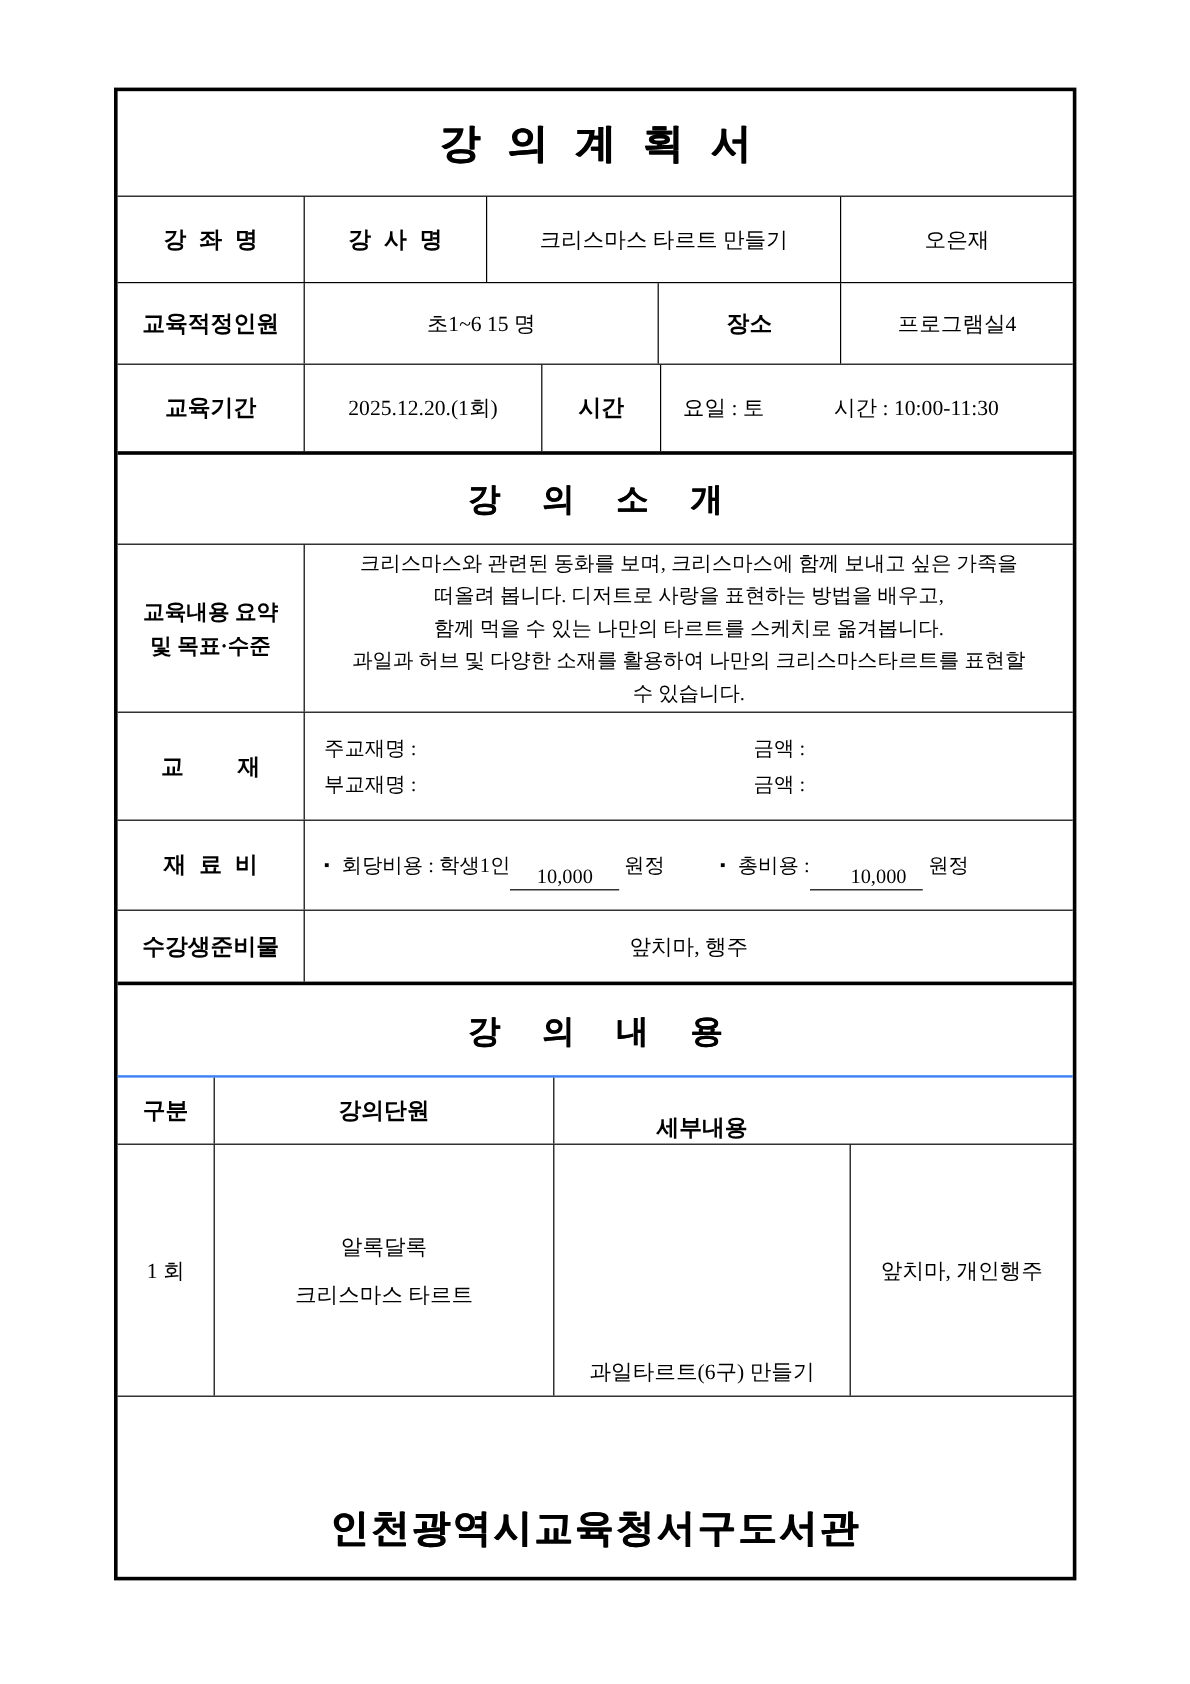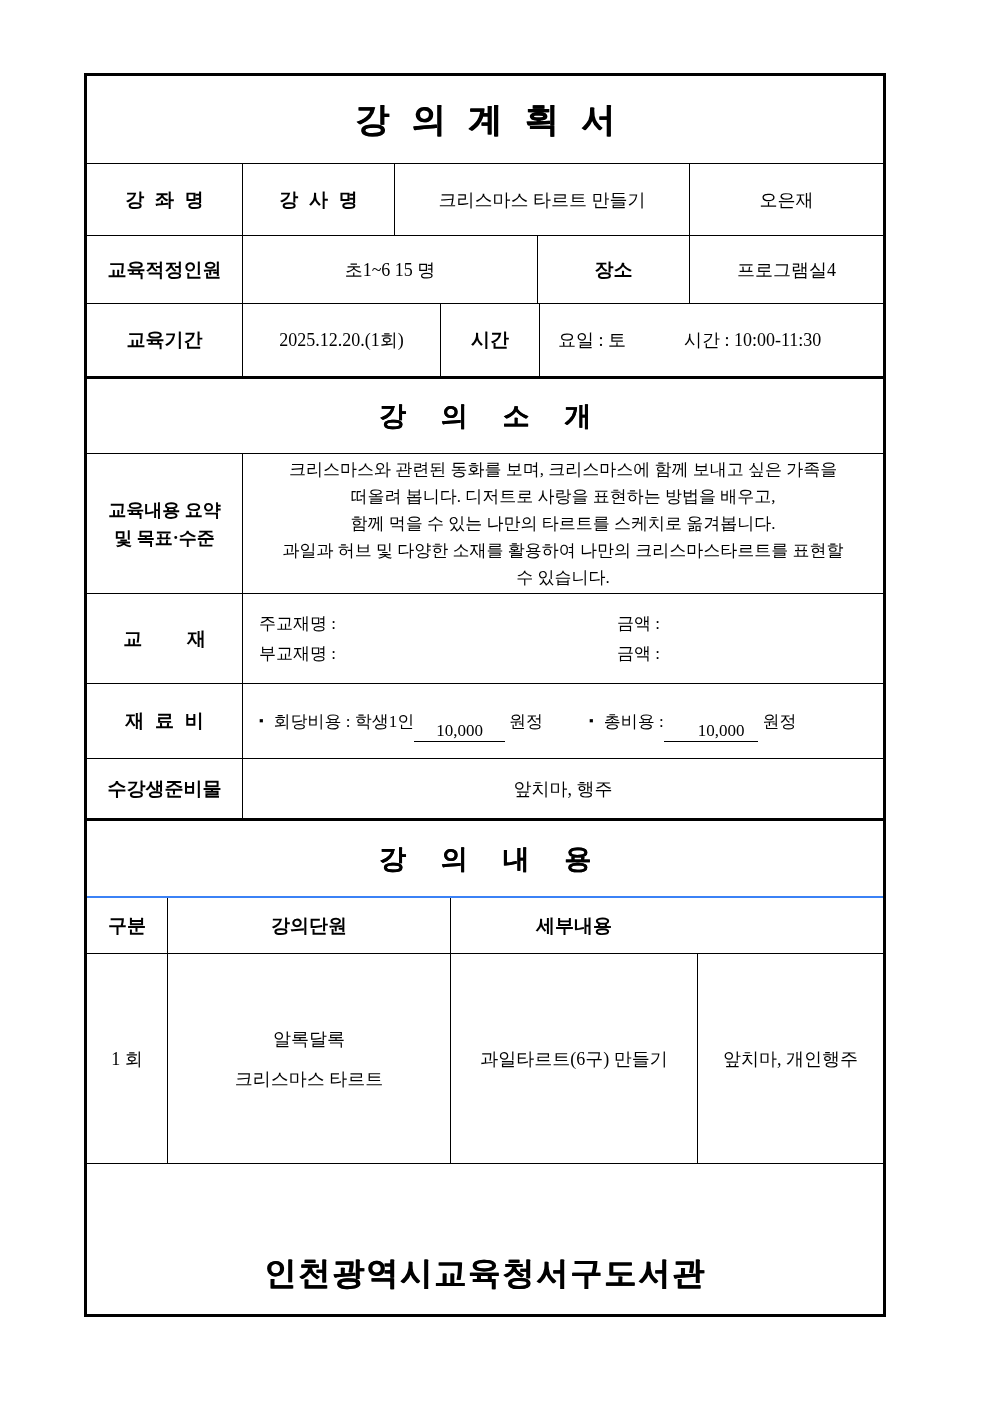--- a/index.html
+++ b/index.html
@@ -5,21 +5,21 @@
   * { margin: 0; padding: 0; box-sizing: border-box; }
   html,body { background:#fff; }
   body {
     width: 992px; height: 1403px;
     position: relative;
     font-family: "Liberation Serif", "DejaVu Serif", serif;
     color: #000;
   }
   .sheet {
     position: absolute;
-    left: 84px; top: 73px;
+    left: 95px; top: 73px;
     width: 802px; height: 1244px;
     border: 3px solid #000;
     display: flex; flex-direction: column;
     background: #fff;
   }
   .row { display: flex; flex-direction: row; border-top: 1px solid #000; }
   .row.first { border-top: none; }
   .row.thick-top { border-top: 3px solid #000; }
   .row.thick-bottom { border-bottom: 2px solid #3b82f6; }
   .cell {
@@ -51,21 +51,21 @@
   .w-val2 { flex: 1; }
   .w3-val { width: 198px; flex: none; }
   .w3-lab { width: 99px;  flex: none; }
   .w3-sch { flex: 1; }
   
   .w-seclab { width: 155px; flex: none; }
   .w-secval { flex: 1; }
   
   .wt-1 { width: 80px;  flex: none; }
   .wt-2 { width: 283px; flex: none; }
-  .wt-3 { width: 247px; flex: none; }
+  .wt-3 { width: 247px; flex: none; align-items: flex-end; }
   .wt-4 { flex: 1; }
 
   .doc-title {
     font-size: 34px; font-weight: 900; word-spacing: 14px;
     text-shadow: 0.8px 0 #000;
   }
   .sec-heading {
     font-size: 27px; font-weight: bold; word-spacing: 28px;
     text-shadow: 0.4px 0 #000;
   }

